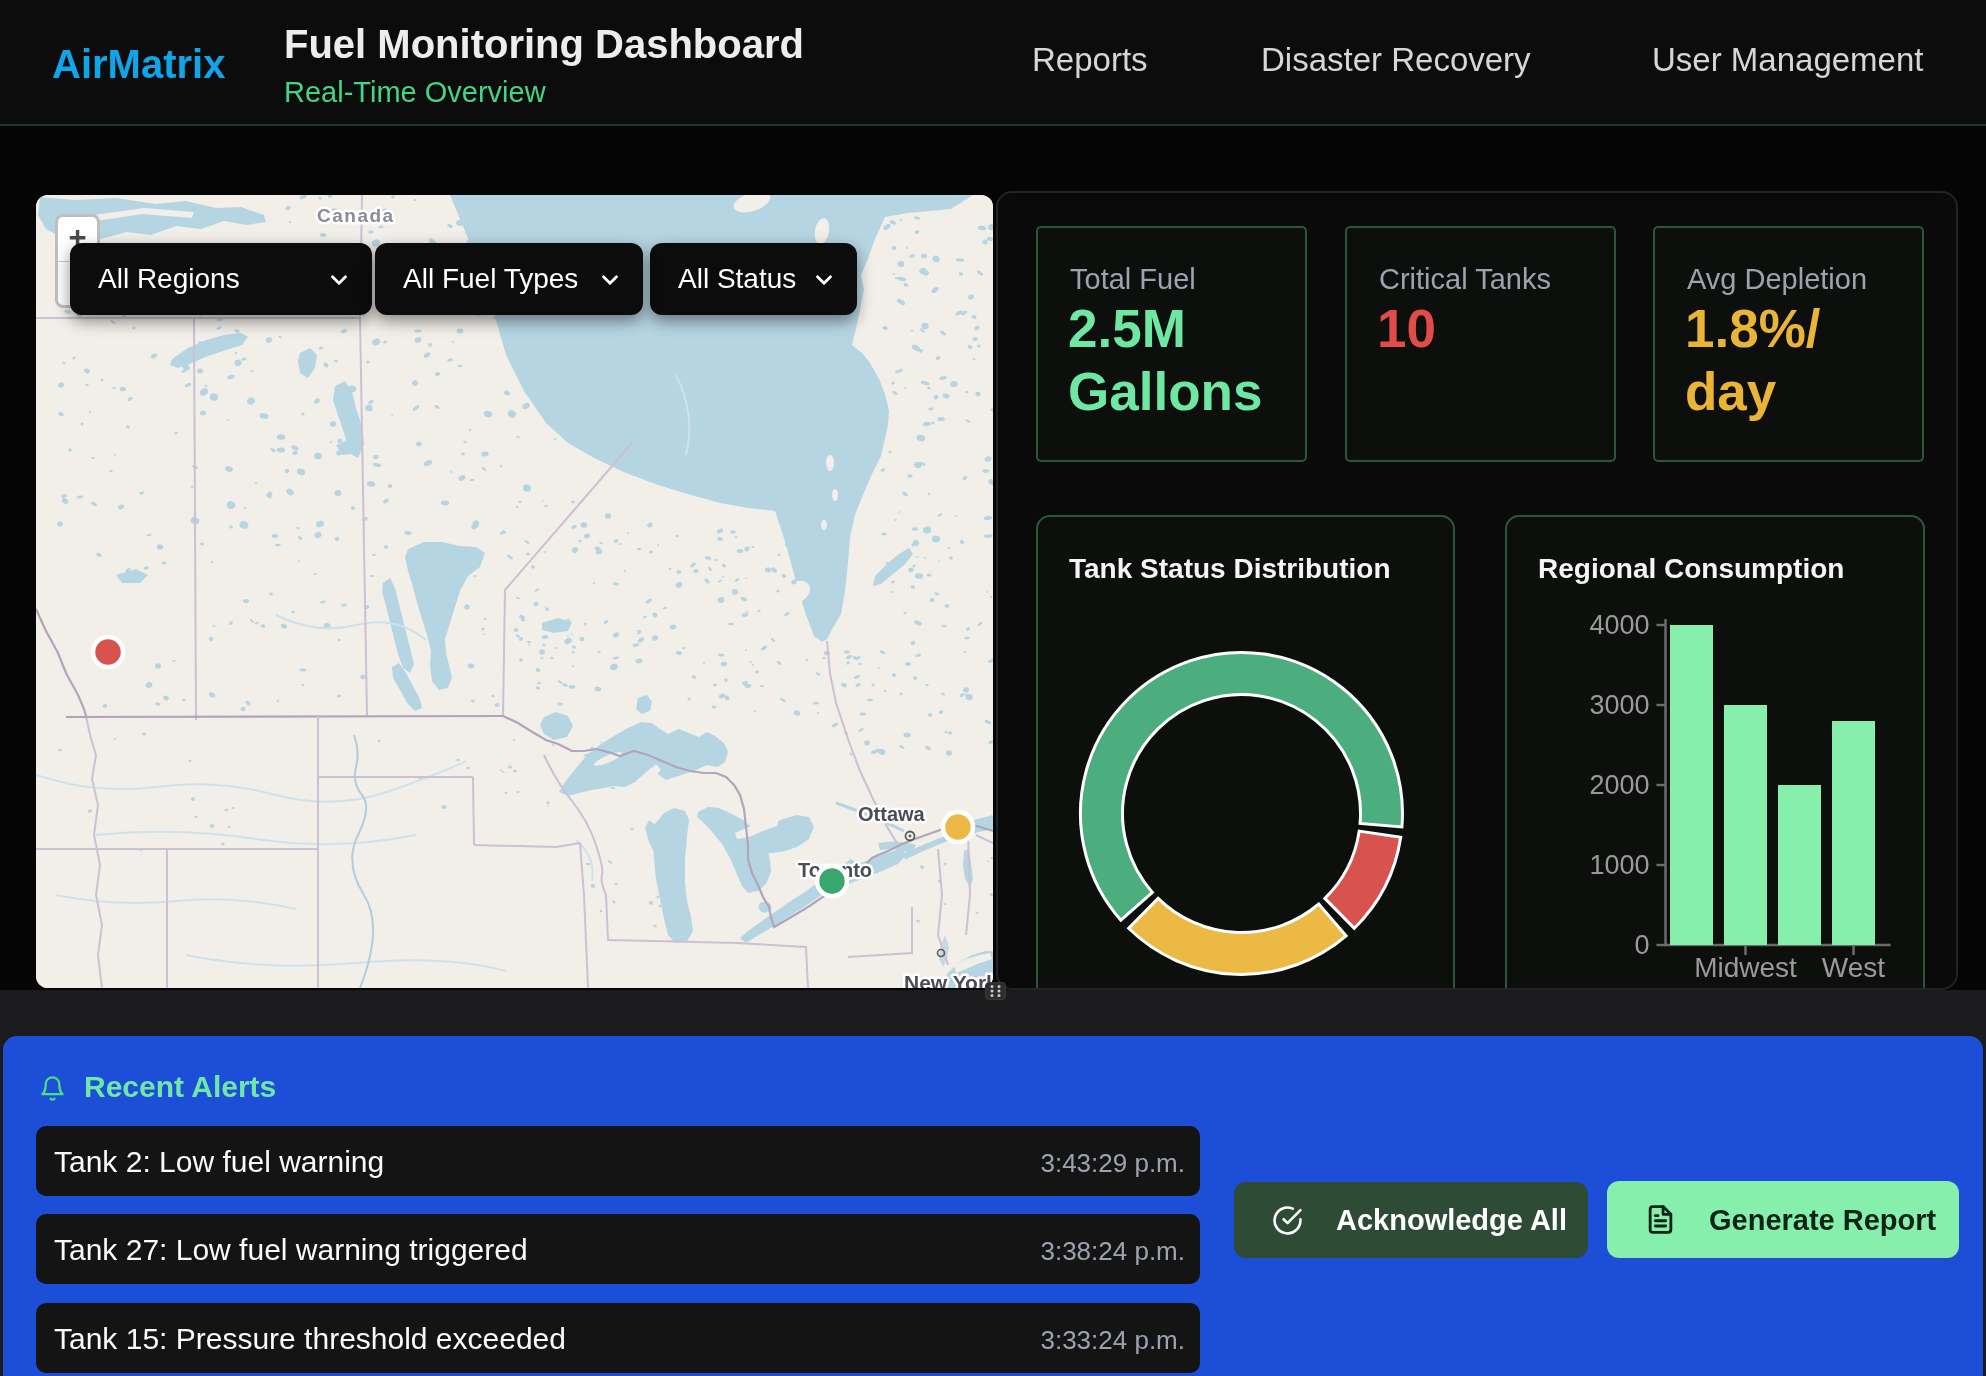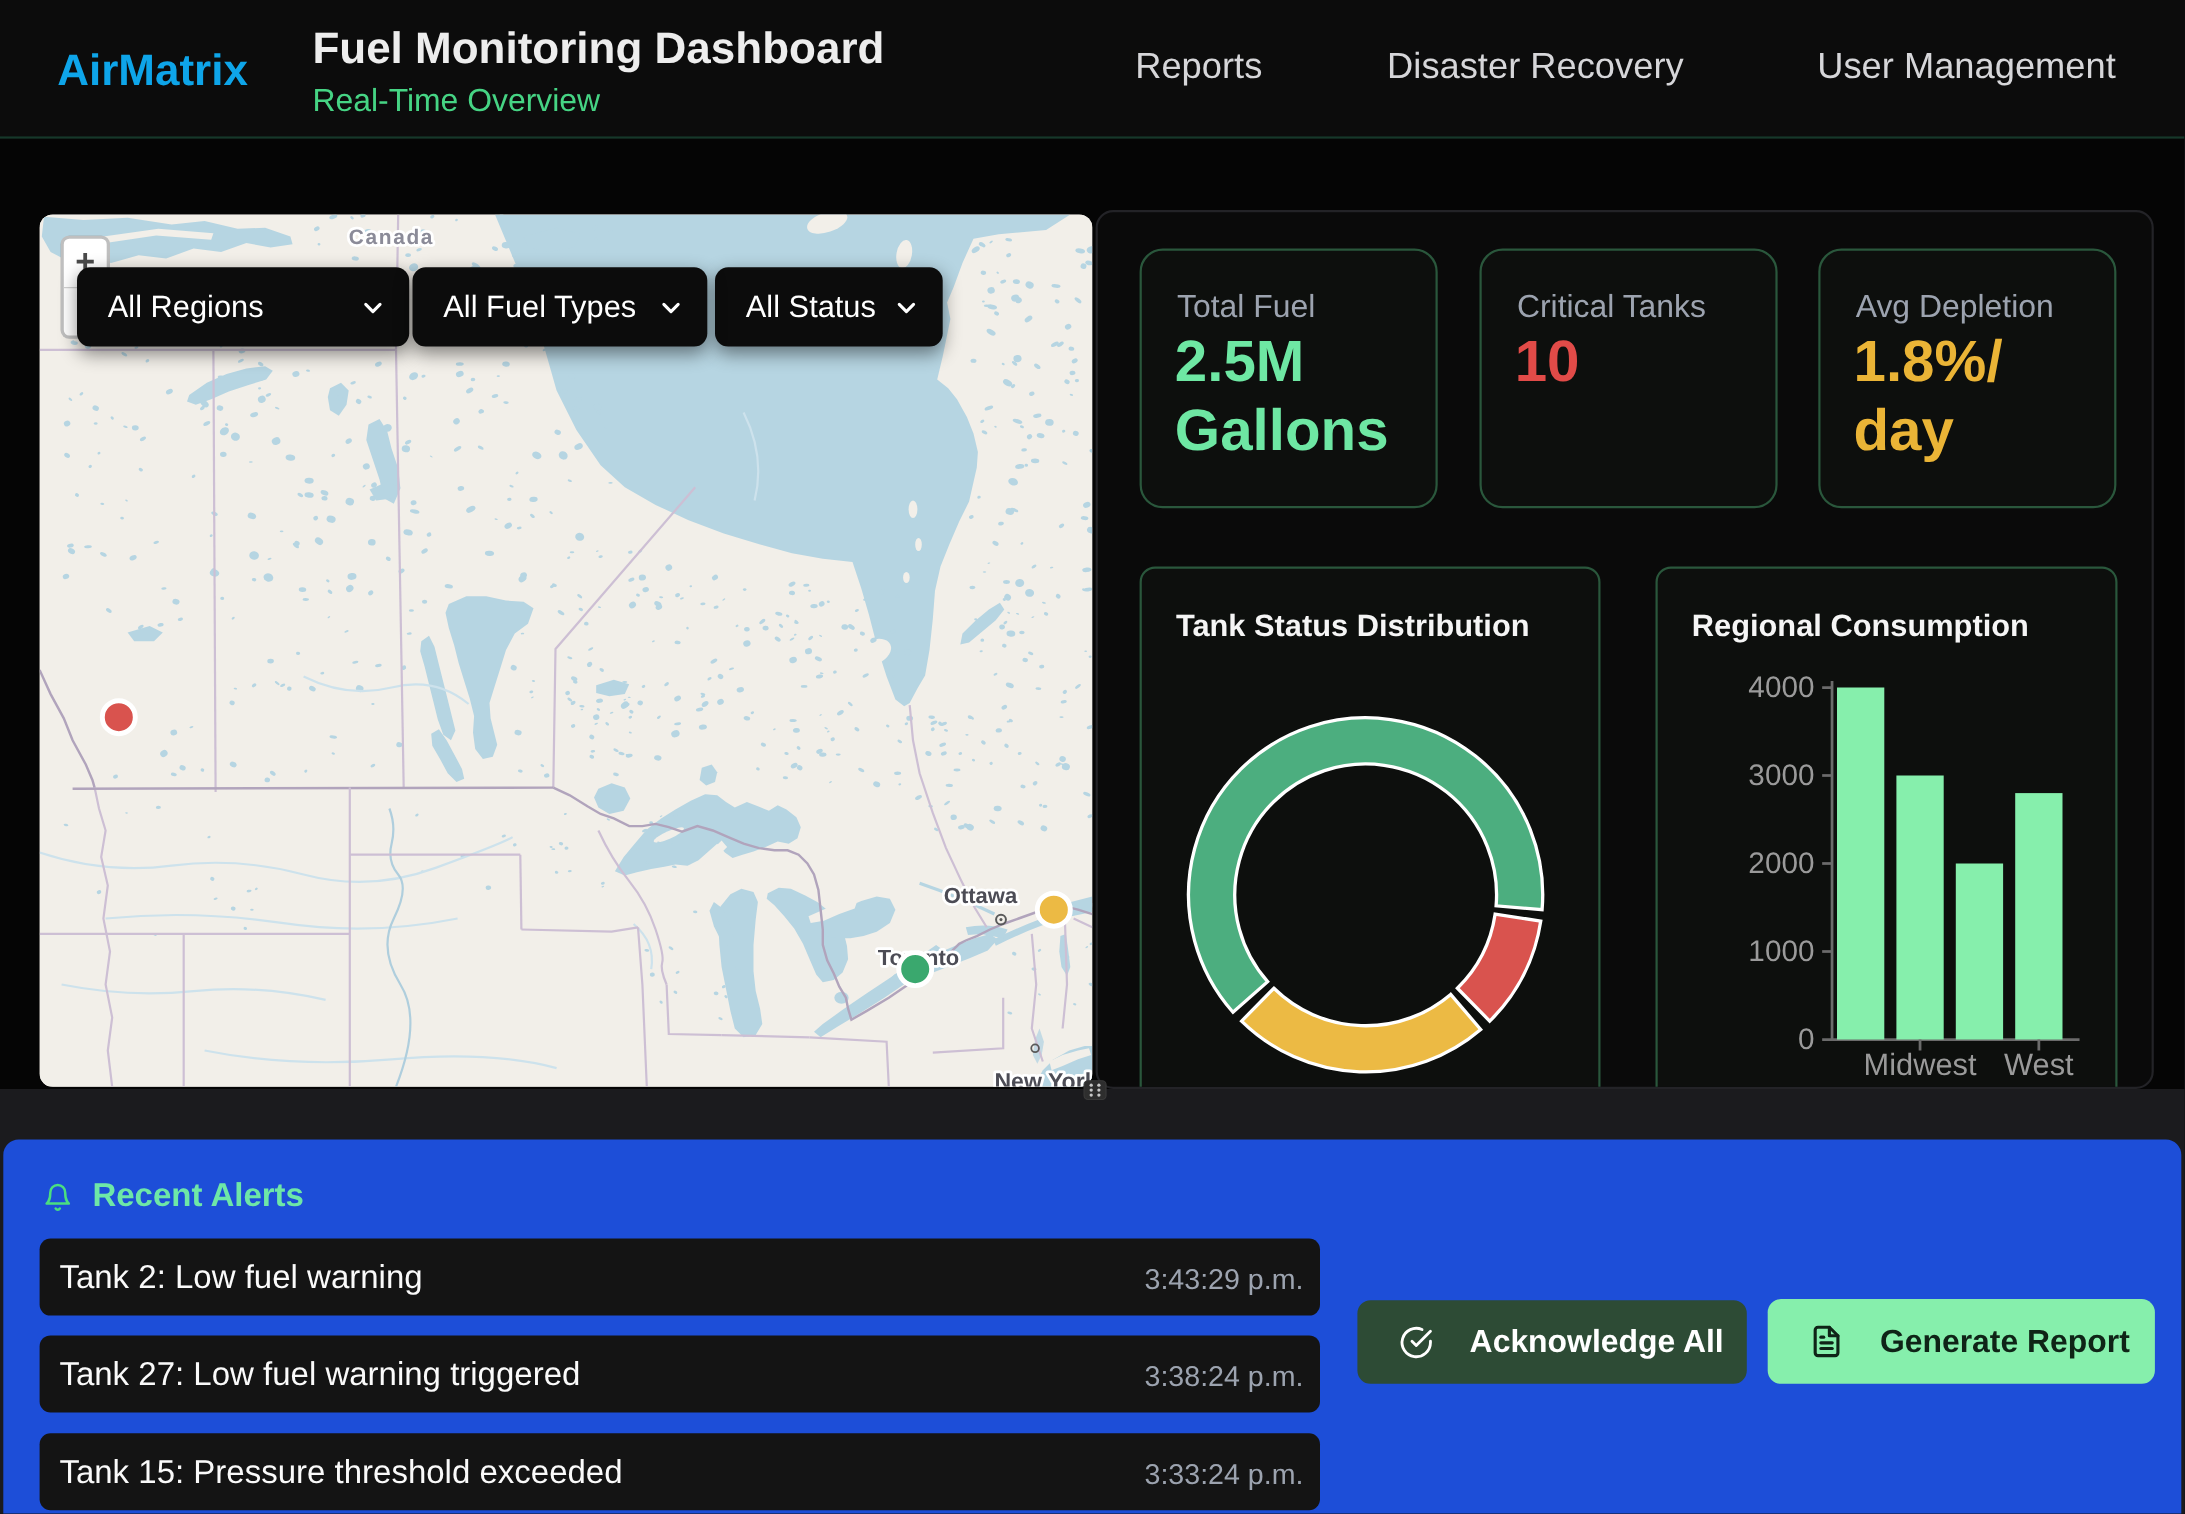--- a/index.html
+++ b/index.html
@@ -12,21 +12,21 @@
 #hsub { position:absolute; left:284px; top:76px; font-size:29px; color:#46d484; }
 .nav { position:absolute; top:41px; font-size:33px; color:#d6d6d9; white-space:nowrap; }
 #map { position:absolute; left:36px; top:195px; width:957px; height:793px; border-radius:12px; overflow:hidden; background:#f2efe9; }
 #zoomctl { position:absolute; left:55px; top:214px; width:45px; height:94px; background:#fff; border-radius:8px; border:3px solid rgba(0,0,0,0.25); z-index:3; }
 #zoomctl .zline { position:absolute; left:0; top:44px; width:100%; height:1px; background:#ccc; }
 #zoomctl .plus { position:absolute; left:0; top:3px; width:100%; text-align:center; color:#4a4a4a; font-size:31px; font-weight:600; }
 .dd { position:absolute; top:243px; height:72px; background:#0c0c0c; border-radius:12px; z-index:5; color:#fff; font-size:28px; font-weight:500; box-shadow:0 6px 16px rgba(0,0,0,0.45); }
 .dd span.lbl { position:absolute; left:28px; top:20px; white-space:nowrap; }
 .dd svg.chev { position:absolute; right:20px; top:24px; }
 #rpanel { position:absolute; left:996px; top:191px; width:962px; height:799px; background:#0a0a0a; border:2px solid #232327; border-radius:16px; overflow:hidden; }
-.statcard { position:absolute; top:33px; width:271px; height:236px; background:#0d0f0d; border:2px solid #2a573c; border-radius:21px; }
+.statcard { position:absolute; top:33px; width:271px; height:236px; background:#0d0f0d; border:2px solid #2a573c; border-radius:5px; }
 .statlabel { position:absolute; left:32px; top:35px; font-size:29px; color:#9ca3af; }
 .statvalue { position:absolute; left:30px; top:69px; font-size:53px; font-weight:bold; line-height:63px; }
 .chartcard { position:absolute; top:322px; height:500px; background:#0d0f0d; border:2px solid #2a573c; border-radius:14px;padding-left:32px; }
 .charttitle { position:absolute; left:31px; top:36px; font-size:28px; font-weight:bold; color:#f5f5f5; }
 #alerts { position:absolute; left:3px; top:1036px; width:1980px; height:372px; background:#1d4ed8; border-radius:14px; }
 #alerttitle { position:absolute; left:81px; top:34px; font-size:30px; font-weight:bold; color:#6ee7a7; }
 .arow { position:absolute; left:33px; width:1164px; height:70px; background:#141414; border-radius:10px; }
 .arow .t { position:absolute; left:18px; top:19px; font-size:30px; color:#fafafa; white-space:nowrap; }
 .arow .tm { position:absolute; right:15px; top:22px; font-size:26px; color:#9ca3af; }
 #ackbtn { position:absolute; left:1231px; top:146px; width:354px; height:76px; background:#2d4b35; border-radius:12px; }

